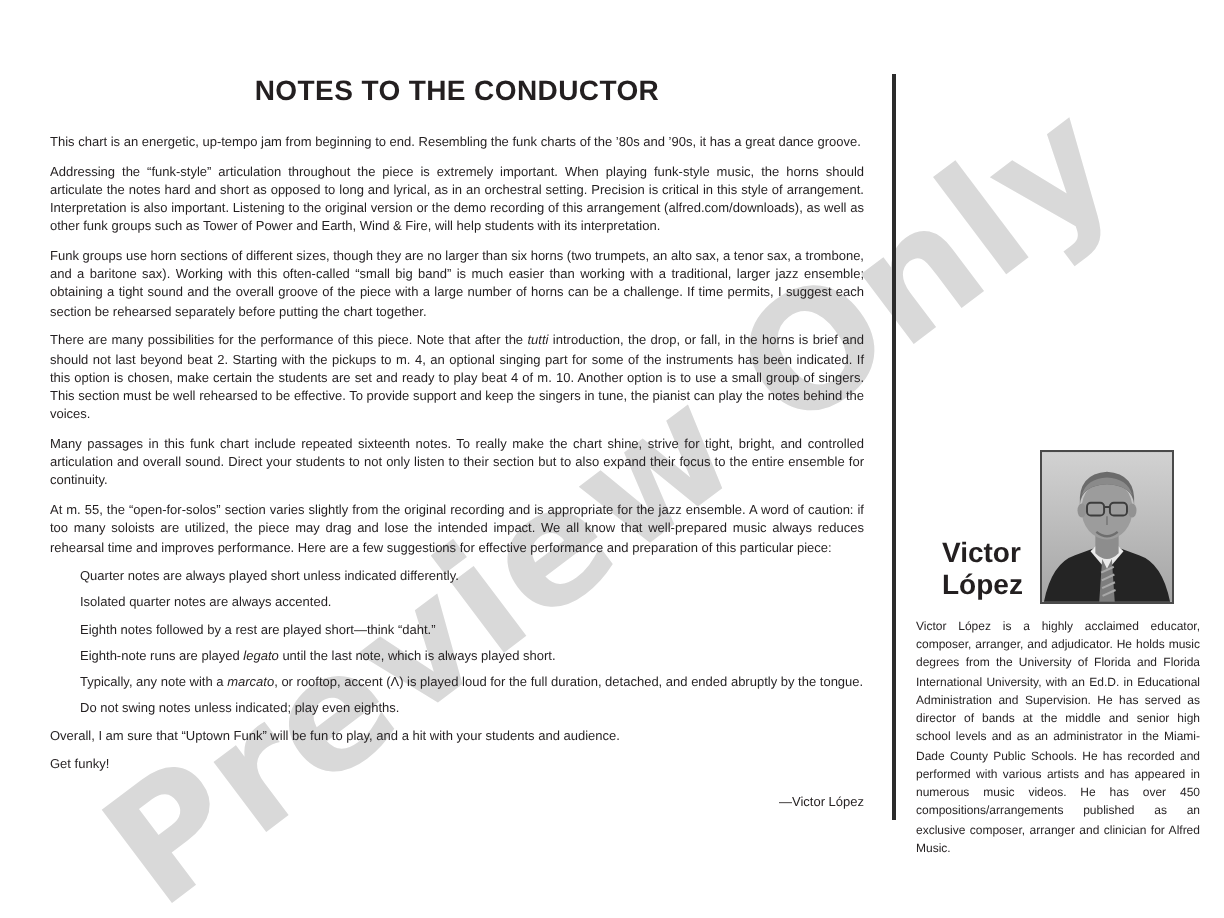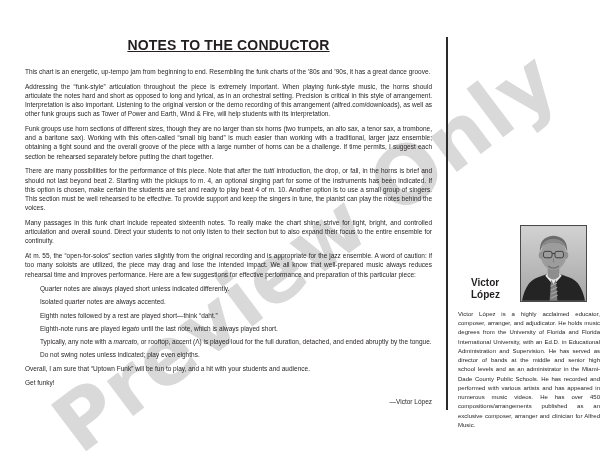--- a/index.html
+++ b/index.html
@@ -32,21 +32,20 @@
     z-index:1;
     font-size:6.5px;
     line-height:1.42;
   }
   .main h1{
     margin:0 0 11px 0;
     text-align:center;
     font-size:14px;
     letter-spacing:.2px;
     font-weight:bold;
-    text-decoration:underline;
   }
   .body-par{
     margin:0 0 5.5px 0;
     text-align:justify;
   }
   .bullets p{
     margin:0 0 4px 0;
     padding-left:15px;
     text-align:left;
   }
@@ -72,21 +71,21 @@
   }
   .author-row{
     margin-top:188px;
     display:flex;
     justify-content:space-between;
     align-items:flex-end;
     padding:0 13px;
   }
   .author-name{
     font-weight:bold;
-    font-size:10px;
+    font-size:14px;
     line-height:1.18;
     padding-bottom:1px;
   }
   .portrait{
     width:67px;height:77px;
     border:1.5px solid #4a4a4a;
     box-sizing:border-box;
     overflow:hidden;
     background:#bdbdbd;
   }

